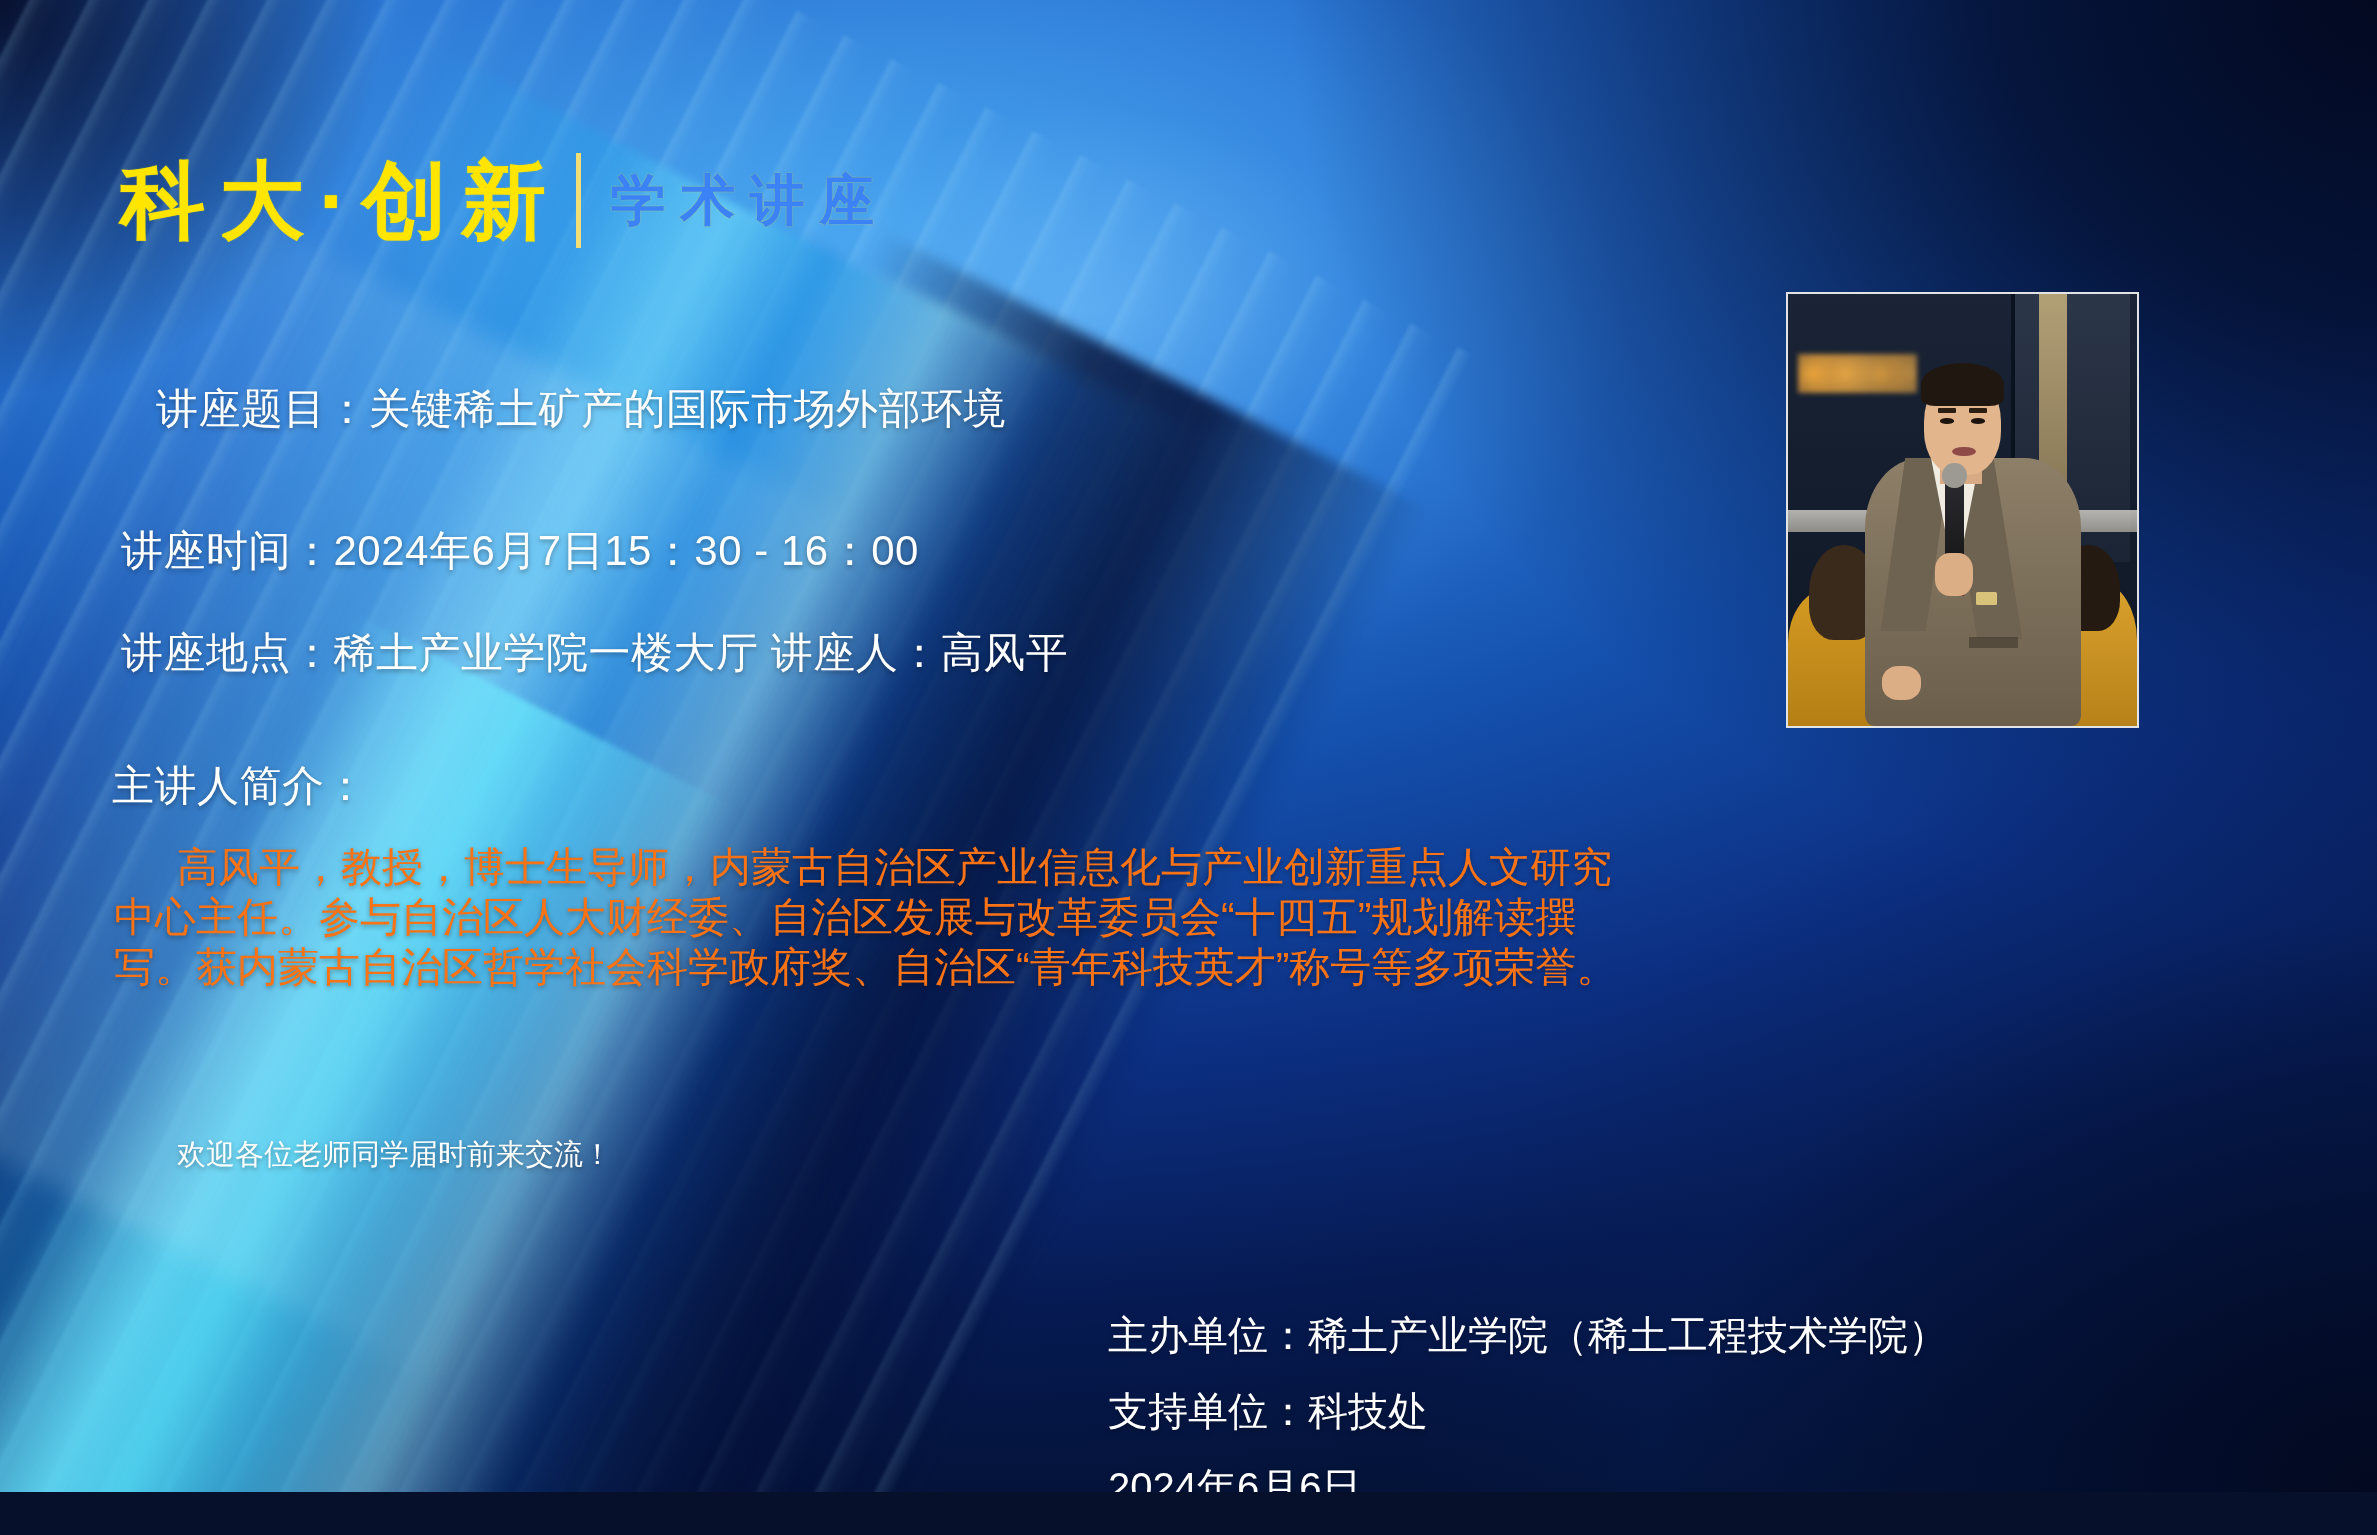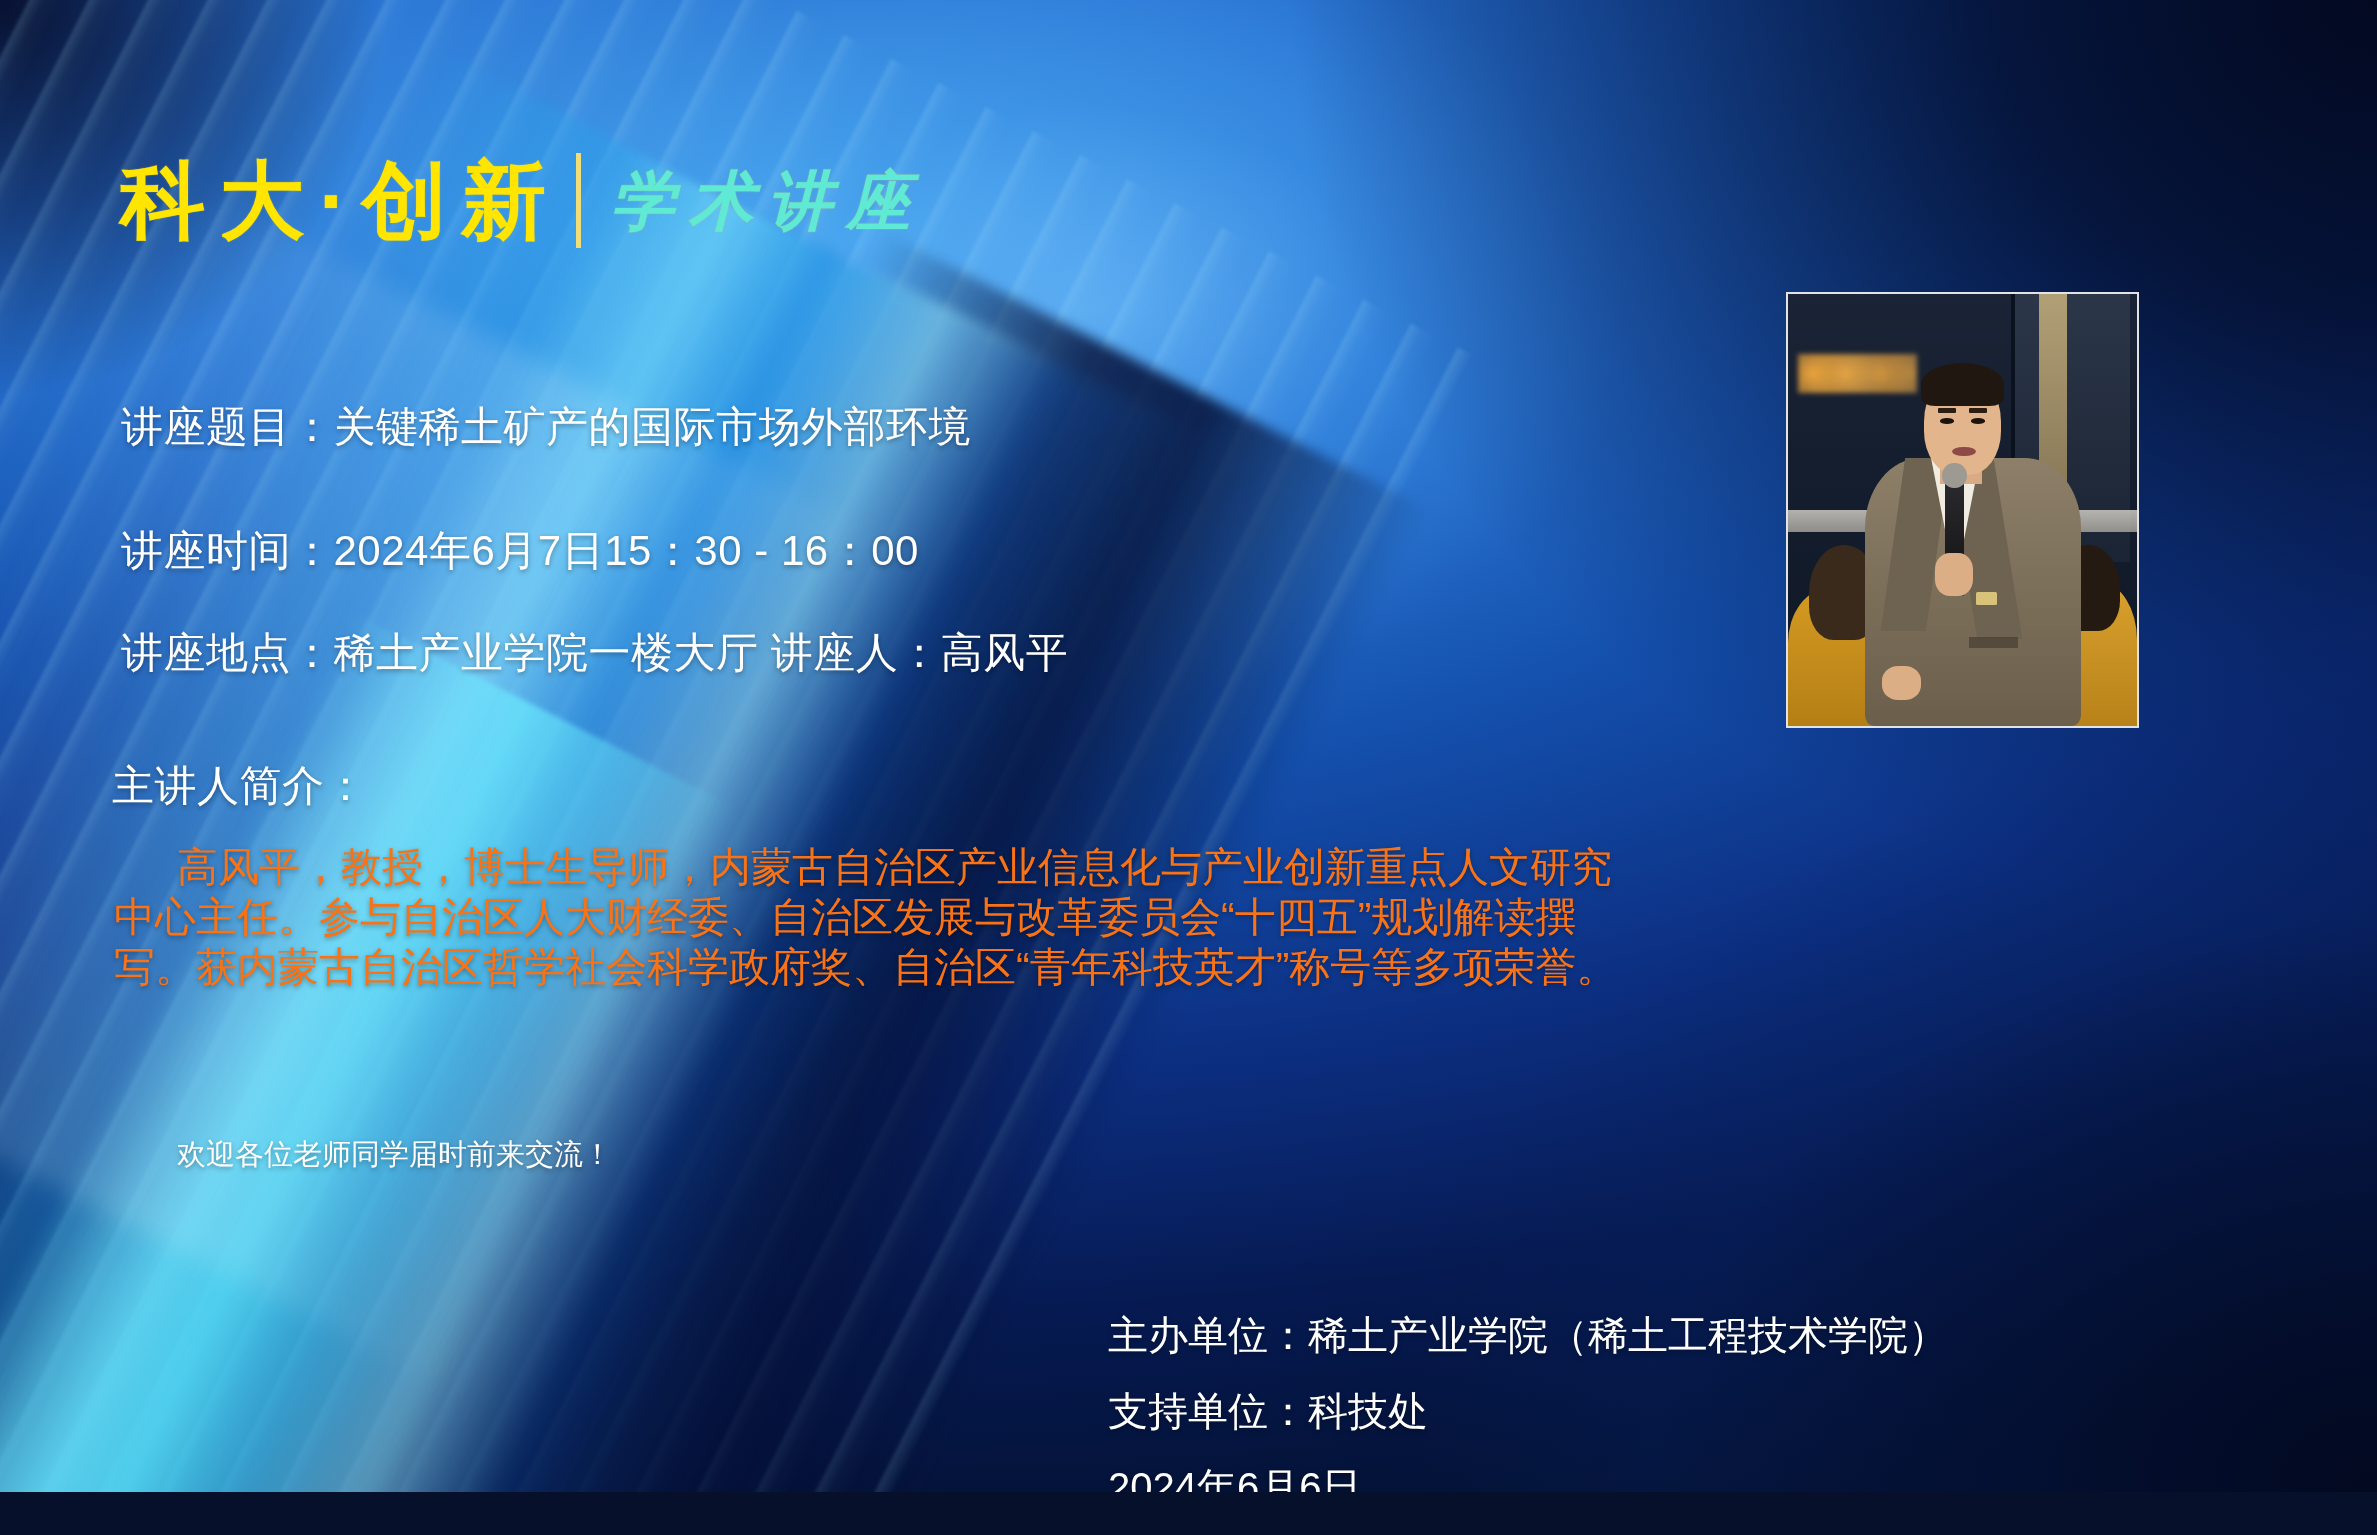--- a/index.html
+++ b/index.html
@@ -143,41 +143,40 @@
     white-space:nowrap;
     text-shadow:0 0 1.5px rgba(255,229,0,.55);
   }
   .title-sep{
     width:4.4px; height:95px;
     background:#F2DE77;
     margin:0 30px 0 15.5px;
     flex:none;
   }
   .title-sub{
-    color:#5eead4;
-    font-size:64px;
+    color:#3b82f6;
+    font-size:55px;
     font-weight:700;
     letter-spacing:14.5px;
     line-height:1;
     white-space:nowrap;
     text-shadow:0 0 1.5px rgba(255,229,0,.55);
-    font-style:italic;
   }
 
   .info-line{
     position:absolute;
     left:121px;
     color:#ffffff;
     font-size:42px;
     line-height:1;
     white-space:nowrap;
     text-shadow:0 1.5px 4.8px rgba(0,0,0,.35);
     letter-spacing:0.5px;
   }
-  #line-topic{top:406px;}
+  #line-topic{top:388px;margin-left:35px;}
   #line-time{top:530px;}
   #line-place{top:632px;}
   #line-biohead{top:765px; left:112px;}
 
   .bio-para{
     position:absolute;
     left:114px; top:844px;
     width:2144px;
     color:#f97316;
     font-size:41px;

